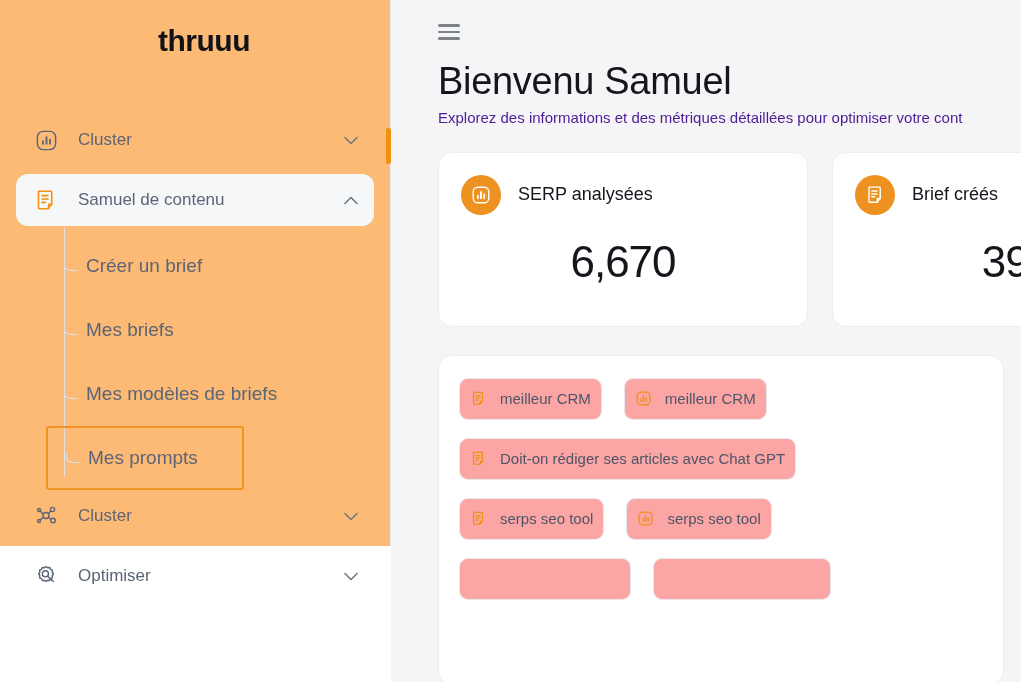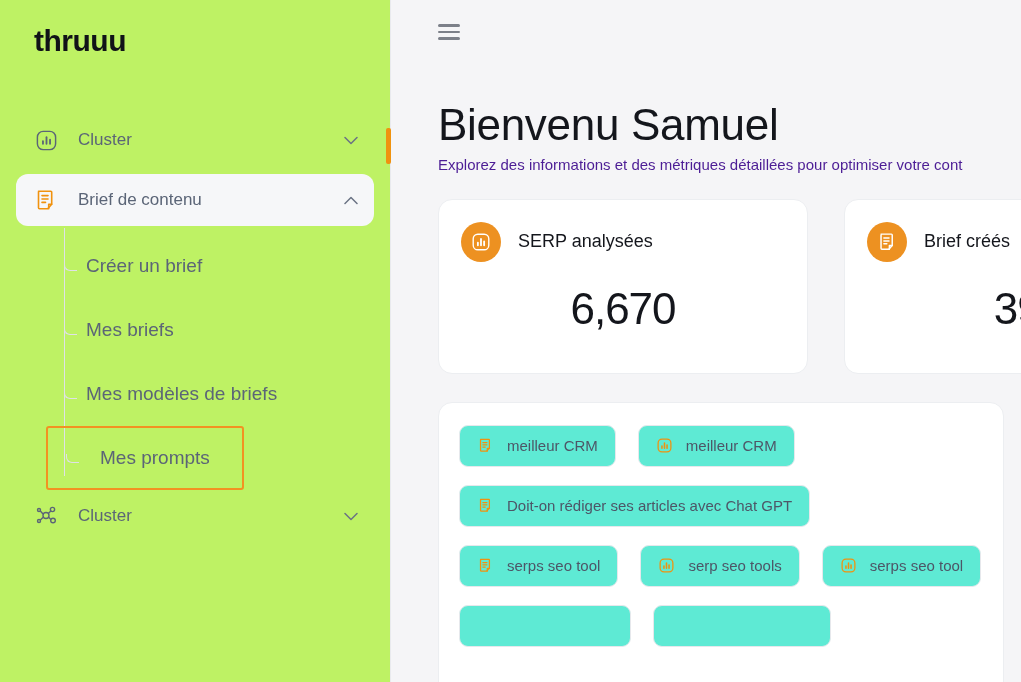--- a/index.html
+++ b/index.html
@@ -6,26 +6,27 @@
   html, body {
     width: 1021px; height: 682px;
     overflow: hidden;
     font-family: "Liberation Sans", sans-serif;
     background: #ffffff;
   }
   .app { display: flex; width: 1021px; height: 682px; }
 
   
   .sidebar {
-    width: 391px; height: 682px;
-    background: #bef264;
+    width: 391px; height: 546px;
+    background: #fdba74;
     border-right: 1px solid #e9eaee;
     position: relative;
     flex: 0 0 391px;
     padding: 0 16px;
+    text-align: center;
   }
   .brand {
     font-size: 30px; font-weight: bold; color: #111318;
     letter-spacing: -0.5px;
     padding: 24px 0 0 18px;
   }
   .nav { margin-top: 56px; }
 
   .nav-item {
     display: flex; align-items: center;
@@ -86,21 +87,21 @@
     white-space: nowrap;
   }
   .sub-item.highlighted {
     border: 2px solid #f29222;
     border-radius: 3px;
     margin-left: 30px;
     padding-left: 18px;
     width: 198px;
   }
   .sub-item.highlighted .tick { left: 18px; }
-  .sub-item.highlighted .sub-label { margin-left: 34px; }
+  .sub-item.highlighted .sub-label { margin-left: 22px; }
 
   
   .edge-accent {
     position: absolute;
     left: 386px; top: 128px;
     width: 5px; height: 36px;
     background: #f0920f;
     border-radius: 2px;
   }
 
@@ -114,36 +115,36 @@
   }
   .topbar { padding: 24px 0 0 47px; }
   .hamburger { width: 22px; cursor: pointer; }
   .hamburger span {
     display: block; height: 2.5px; background: #7c8089;
     border-radius: 2px; margin-bottom: 4px;
   }
   .hamburger span:last-child { margin-bottom: 0; }
 
   .page-title {
-    margin: 60px 0 0 47px;
-    font-size: 44px;
+    margin: 20px 0 0 47px;
+    font-size: 38px;
     color: #14161c;
     font-weight: normal;
     letter-spacing: -0.3px;
   }
   .page-sub {
     margin: 6px 0 0 47px;
     font-size: 15px;
     color: #4c1d95;
     white-space: nowrap;
   }
 
   .cards {
     display: flex;
-    gap: 36px;
+    gap: 24px;
     margin: 26px 0 0 47px;
   }
   .card {
     width: 370px;
     height: 175px;
     background: #ffffff;
     border: 1px solid #eceef1;
     border-radius: 14px;
     padding: 22px 22px;
     flex: 0 0 370px;
@@ -187,22 +188,22 @@
   .chip-row {
     display: flex;
     gap: 22px;
     margin-bottom: 18px;
   }
   .chip {
     display: inline-flex; align-items: center;
     height: 42px;
     border: 1px solid #e6e8ec;
     border-radius: 9px;
-    padding: 0 17px;
-    background: #5eead4;
+    padding: 0 10px;
+    background: #fca5a5;
     cursor: pointer;
     justify-content: space-between;
   }
   .chip-icon {
     width: 17px; height: 17px;
     display: flex; align-items: center; justify-content: center;
     flex: 0 0 17px;
   }
   .chip-label {
     margin-left: 13px;
@@ -242,21 +243,21 @@
       <div class="nav-item active-soft">
         <span class="nav-icon">
           <svg width="24" height="24" viewBox="0 0 24 24" fill="none" stroke="#f0920f" stroke-width="1.6" stroke-linecap="round" stroke-linejoin="round">
             <path d="M4.5 3.2h12.2a1 1 0 0 1 1 1v12.1l-4 4.4H5.5a1 1 0 0 1-1-1V4.2a1 1 0 0 1 1-1z"></path>
             <path d="M17.7 16.3h-3v4.4"></path>
             <line x1="8" y1="7.6" x2="14" y2="7.6"></line>
             <line x1="8" y1="11" x2="14" y2="11"></line>
             <line x1="8" y1="14.4" x2="11.5" y2="14.4"></line>
           </svg>
         </span>
-        <span class="nav-label">Brief de contenu</span>
+        <span class="nav-label">Samuel de contenu</span>
         <span class="chev">
           <svg width="14" height="9" viewBox="0 0 14 9" fill="none" stroke="#6b7385" stroke-width="1.5" stroke-linecap="round" stroke-linejoin="round">
               <polyline points="1,7.5 7,1.5 13,7.5"></polyline>
             </svg>
         </span>
       </div>
 
       <div class="subnav">
 
         <div class="sub-item">
@@ -296,20 +297,36 @@
           </svg>
         </span>
         <span class="nav-label">Cluster</span>
         <span class="chev">
           <svg width="14" height="9" viewBox="0 0 14 9" fill="none" stroke="#6b7385" stroke-width="1.5" stroke-linecap="round" stroke-linejoin="round">
               <polyline points="1,1.5 7,7.5 13,1.5"></polyline>
             </svg>
         </span>
       </div>
 
+      <div class="nav-item">
+        <span class="nav-icon">
+          <svg width="24" height="24" viewBox="0 0 24 24" fill="none" stroke="#5b6577" stroke-width="1.4" stroke-linecap="round" stroke-linejoin="round">
+            <path d="M12 2.6l1.7 1.2 2.05-.32.78 1.93 1.93.78-.32 2.05L19.4 10l-1.26 1.76.32 2.05-1.93.78-.78 1.93-2.05-.32L12 17.4l-1.7-1.2-2.05.32-.78-1.93-1.93-.78.32-2.05L4.6 10l1.26-1.76-.32-2.05 1.93-.78.78-1.93 2.05.32z"></path>
+            <circle cx="11.4" cy="9.8" r="3.1"></circle>
+            <line x1="13.8" y1="12.2" x2="17.2" y2="15.8"></line>
+            <line x1="16.2" y1="14.4" x2="19.3" y2="17.6"></line>
+          </svg>
+        </span>
+        <span class="nav-label">Optimiser</span>
+        <span class="chev">
+          <svg width="14" height="9" viewBox="0 0 14 9" fill="none" stroke="#6b7385" stroke-width="1.5" stroke-linecap="round" stroke-linejoin="round">
+              <polyline points="1,1.5 7,7.5 13,1.5"></polyline>
+            </svg>
+        </span>
+      </div>
 
     </nav>
 
     <div class="edge-accent"></div>
   </aside>
 
   <main class="main">
 
     <div class="topbar">
       <div class="hamburger">
@@ -415,31 +432,20 @@
         </div>
         <div class="chip">
           <span class="chip-icon">
             <svg width="17" height="17" viewBox="0 0 24 24" fill="none" stroke="#f0920f" stroke-width="1.8">
               <rect x="3" y="3" width="18" height="18" rx="5.5"></rect>
               <line x1="8.4" y1="15.8" x2="8.4" y2="12.8" stroke-width="2.2" stroke-linecap="round"></line>
               <line x1="12" y1="15.8" x2="12" y2="8.4" stroke-width="2.2" stroke-linecap="round"></line>
               <line x1="15.6" y1="15.8" x2="15.6" y2="11.3" stroke-width="2.2" stroke-linecap="round"></line>
             </svg>
           </span>
-          <span class="chip-label">serp seo tools</span>
-        </div>
-        <div class="chip">
-          <span class="chip-icon">
-            <svg width="17" height="17" viewBox="0 0 24 24" fill="none" stroke="#f0920f" stroke-width="1.8">
-              <rect x="3" y="3" width="18" height="18" rx="5.5"></rect>
-              <line x1="8.4" y1="15.8" x2="8.4" y2="12.8" stroke-width="2.2" stroke-linecap="round"></line>
-              <line x1="12" y1="15.8" x2="12" y2="8.4" stroke-width="2.2" stroke-linecap="round"></line>
-              <line x1="15.6" y1="15.8" x2="15.6" y2="11.3" stroke-width="2.2" stroke-linecap="round"></line>
-            </svg>
-          </span>
           <span class="chip-label">serps seo tool</span>
         </div>
       </div>
 
       <div class="chip-row">
         <div class="chip" style="width:172px">
           <span class="chip-label"></span>
         </div>
         <div class="chip" style="width:178px">
           <span class="chip-label"></span>

